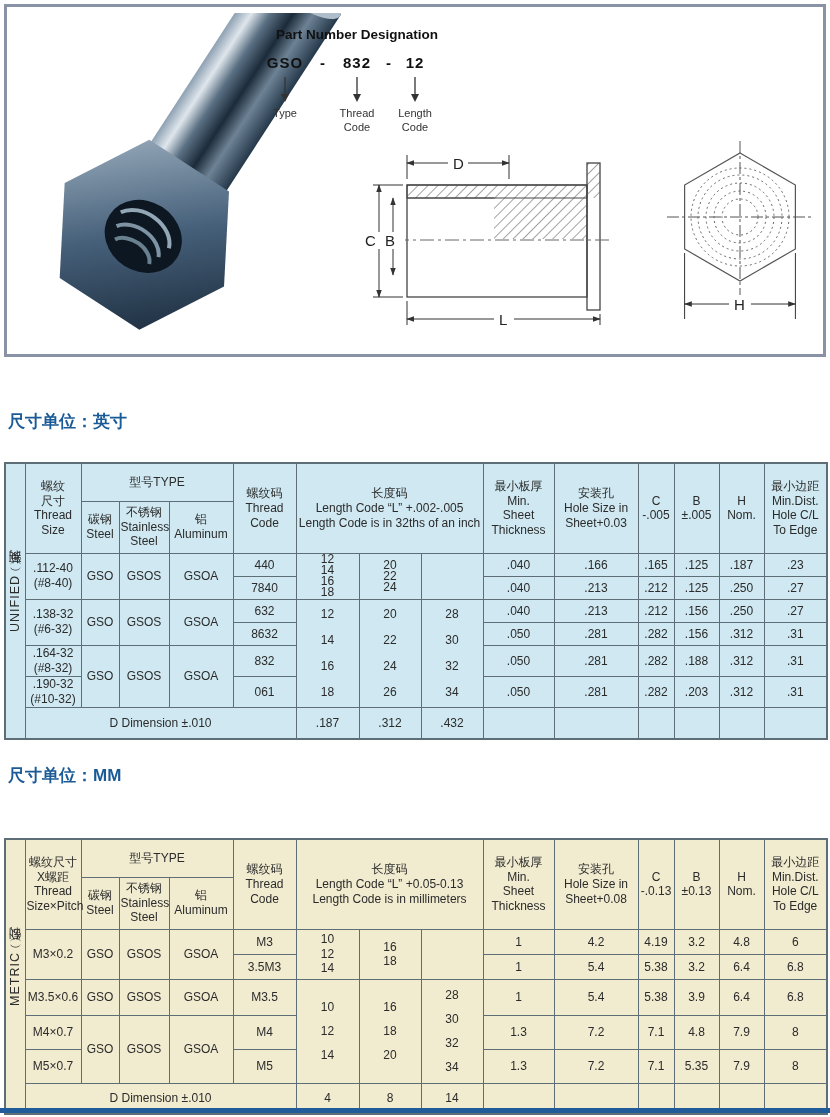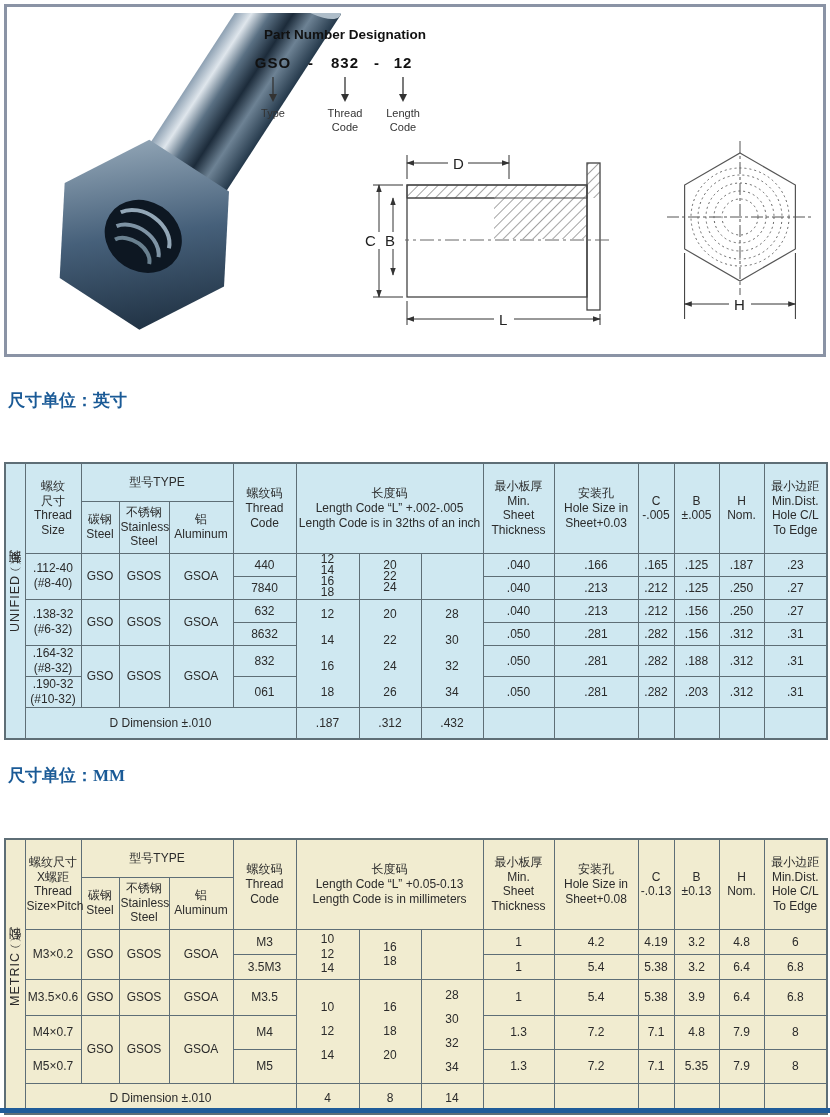--- a/index.html
+++ b/index.html
@@ -4,36 +4,36 @@
 <style>
   * { margin:0; padding:0; box-sizing:border-box; }
   html,body { width:830px; height:1117px; background:#fff;
     font-family:"Liberation Sans", sans-serif; color:#2b2b2b; }
   body { position:relative; overflow:hidden; }
 
   
   .hero { position:absolute; left:4px; top:4px; width:822px; height:353px;
     border:3px solid #8a93a5; background:#fff; }
   .photo { position:absolute; left:8px; top:6px; }
-  .pnd { position:absolute; left:238px; top:20px; width:200px; }
+  .pnd { position:absolute; left:250px; top:20px; width:200px; }
   .pnd-title { font-size:13.5px; font-weight:bold; color:#111; text-align:center; margin-bottom:12px; }
   .pnd-grid { display:grid; grid-template-columns:56px 20px 48px 16px 36px; width:176px; }
   .pnd-grid > div { display:flex; align-items:flex-start; justify-content:center; }
   .code-part { font-size:15px; font-weight:bold; color:#111; letter-spacing:1px; padding-bottom:6px; }
   .code-label { font-size:11px; color:#333; white-space:pre-line; text-align:center; line-height:1.25; padding-top:4px; }
   .drawing { position:absolute; }
   .sideview { left:352px; top:128px; }
   .hexview  { left:648px; top:120px; }
 
   
   .sec { position:absolute; left:8px; color:#1a5a96; font-weight:bold; line-height:1.45; }
   .sec .zh { font-size:17px; }
   .sec .en { font-size:18px; }
-  .sec-inches { top:389px; }
-  .sec-mm { top:764px;font-family:Liberation Serif, serif; }
+  .sec-inches { top:410px; }
+  .sec-mm { top:764px; }
 
   
   table.t { position:absolute; left:4px; width:822px; border-collapse:collapse; table-layout:fixed;
     border:2px solid #5e6e76; }
   table.t td { border:1px solid #5e6e76; text-align:center; vertical-align:middle;
     font-size:12px; padding:0 1px; }
   table.unified { top:462px; background:#cfe8f1; }
   table.metric  { top:838px; background:#f1ecd0; }
   .pre { white-space:pre-line; line-height:1.25; }
   .hdr { line-height:1.22; }

